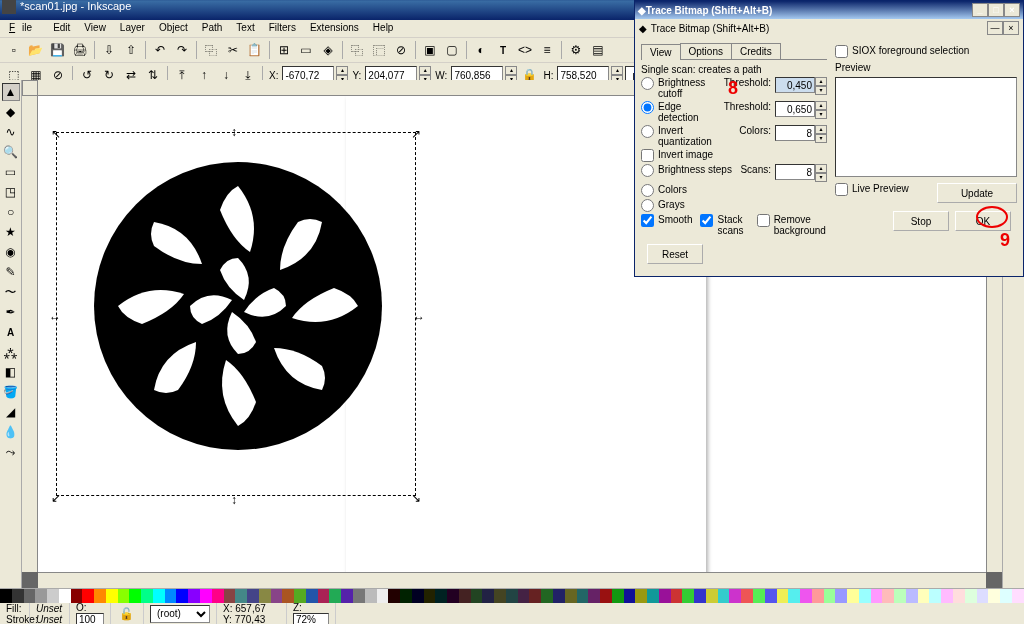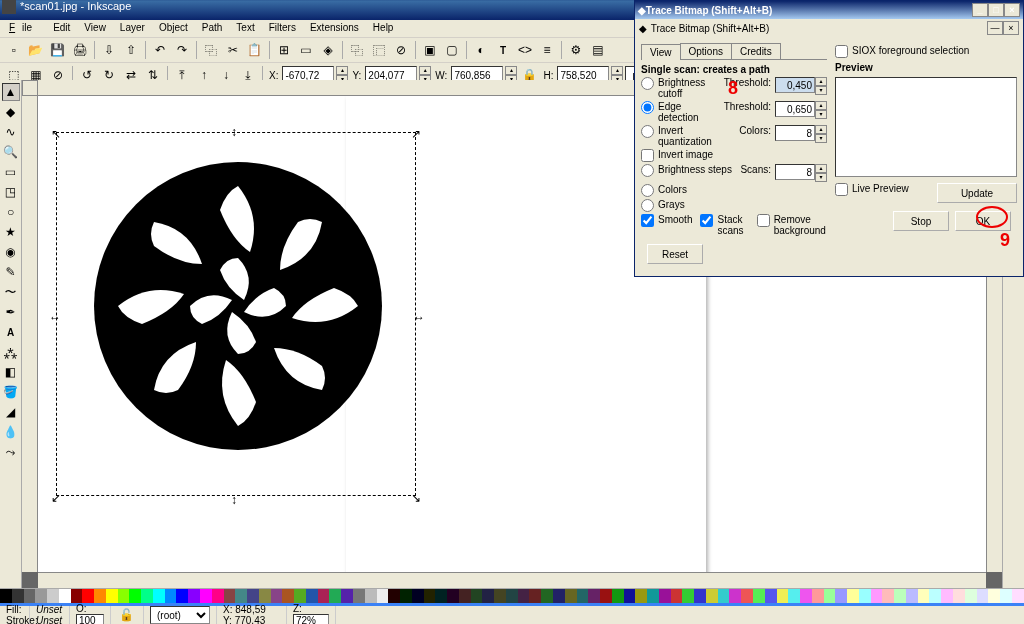--- a/index.html
+++ b/index.html
@@ -39,33 +39,33 @@
 .selhandle.bm{bottom:-8px;left:50%;margin-left:-5px;}
 .selhandle.ml{top:50%;left:-8px;margin-top:-5px;}
 .selhandle.mr{top:50%;right:-8px;margin-top:-5px;}
 .artwork{position:absolute;top:60px;left:50px;width:300px;height:300px;}
 .right-toolbox{width:22px;background:#ece9d8;border-left:1px solid #aaa;display:flex;flex-direction:column;padding:2px 0;}
 .scrollbar-h{position:absolute;bottom:0;left:16px;right:16px;height:16px;background:#ece9d8;border-top:1px solid #888;}
 .scrollbar-v{position:absolute;top:16px;right:0;bottom:16px;width:16px;background:#ece9d8;border-left:1px solid #888;}
 .bottomarea{position:absolute;bottom:0;left:0;right:0;height:36px;background:#ece9d8;}
 .palette{height:14px;display:flex;border-top:1px solid #aaa;}
 .palette .sw{flex:1;height:14px;}
-.statusbar{height:22px;display:flex;align-items:flex-end;font-size:10px;border-top:4px solid #3b82f6;}
+.statusbar{height:22px;display:flex;align-items:flex-end;font-size:10px;border-top:1px solid #3b82f6;}
 .statusbar .cell{padding:0 6px;border-right:1px solid #ccc;height:100%;display:flex;flex-direction:column;justify-content:center;}
 .dialog{position:absolute;top:0;right:0;width:390px;background:#ece9d8;border:1px solid #0a246a;z-index:100;}
 .dialog-title{background:linear-gradient(to bottom,#0a246a 0%,#a6caf0 100%);height:18px;color:#fff;display:flex;align-items:center;padding:0 3px;font-size:11px;font-weight:bold;}
 .dialog-title .dlgtext{flex:1;}
 .dialog-sub{background:#ece9d8;padding:2px 4px;font-size:10px;display:flex;align-items:center;}
 .dialog-body{display:flex;padding:2px;}
 .dialog-left{flex:1;padding:4px;}
 .dialog-right{width:190px;padding:4px;}
 .tabs{display:flex;border-bottom:1px solid #888;}
 .tab{padding:2px 8px;border:1px solid #888;border-bottom:none;background:#ece9d8;margin-right:-1px;cursor:pointer;font-size:10px;}
 .tab.active{background:#ece9d8;position:relative;top:1px;}
-.dlg-section{font-weight:bold;margin:4px 0 2px;font-size:10px;}
+.dlg-section{font-weight:normal;margin:4px 0 2px;font-size:10px;}
 .dlg-row{display:flex;align-items:flex-start;margin:2px 0;font-size:10px;}
 .dlg-row input[type=radio],.dlg-row input[type=checkbox]{margin-right:4px;}
 .dlg-row .lbl{flex:1;}
 .dlg-row .rlbl{margin-right:4px;}
 .dlg-row .num{width:40px;height:16px;border:1px inset #888;background:#fff;font-size:10px;text-align:right;padding-right:2px;}
 .dlg-buttons{display:flex;justify-content:flex-end;gap:6px;padding:6px;}
 .dlg-btn{min-width:56px;height:20px;border:1px outset #fff;background:#ece9d8;font-size:10px;cursor:pointer;}
 .preview-box{height:100px;border:1px inset #888;background:#fff;margin-top:4px;}
 .annot{position:absolute;color:#e00;font-size:18px;font-weight:bold;font-family:Arial;z-index:200;}
 .annot-circle{position:absolute;border:2px solid #e00;border-radius:50%;z-index:200;}
@@ -365,21 +365,21 @@
         <span>O:</span> 
         <input class="tinput" style="width: 28px;" value="100">
       </div>
     <div class="cell">
         <div class="tbtn">🔓</div>
       </div>
     <div class="cell">
         <select class="tinput" style="width:60px"><option>(root)</option></select>
       </div>
     <div class="cell" style="width:70px;font-size:9px">
-      <div><span>X:</span> <span>848,59</span></div>
+      <div><span>X:</span> <span>657,67</span></div>
       <div><span>Y:</span> <span>770,43</span></div>
     </div>
     <div class="cell">
         <span>Z:</span> 
         <input class="tinput" style="width: 36px;" value="72%">
       </div>
   </div>
 </div>
 
 <div class="dialog">

